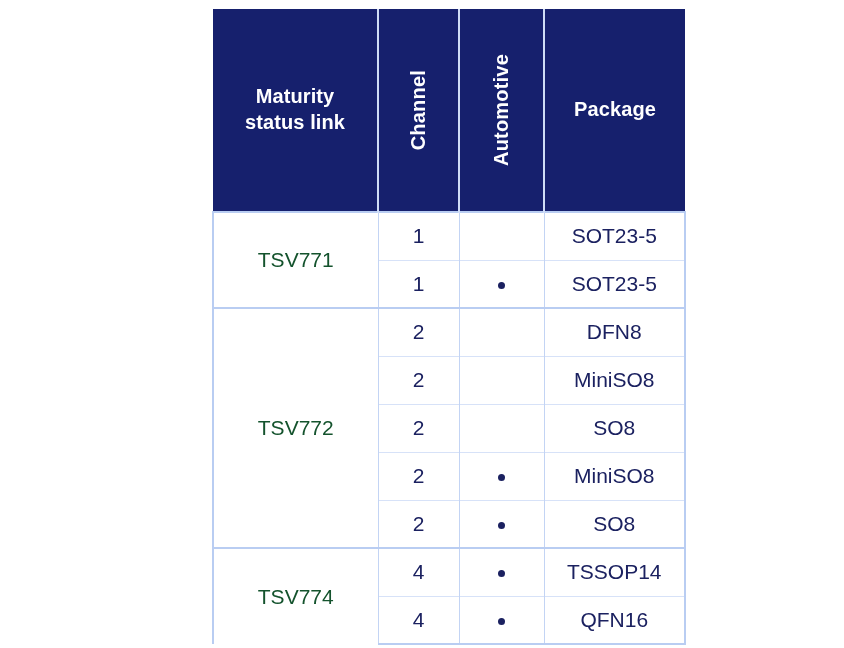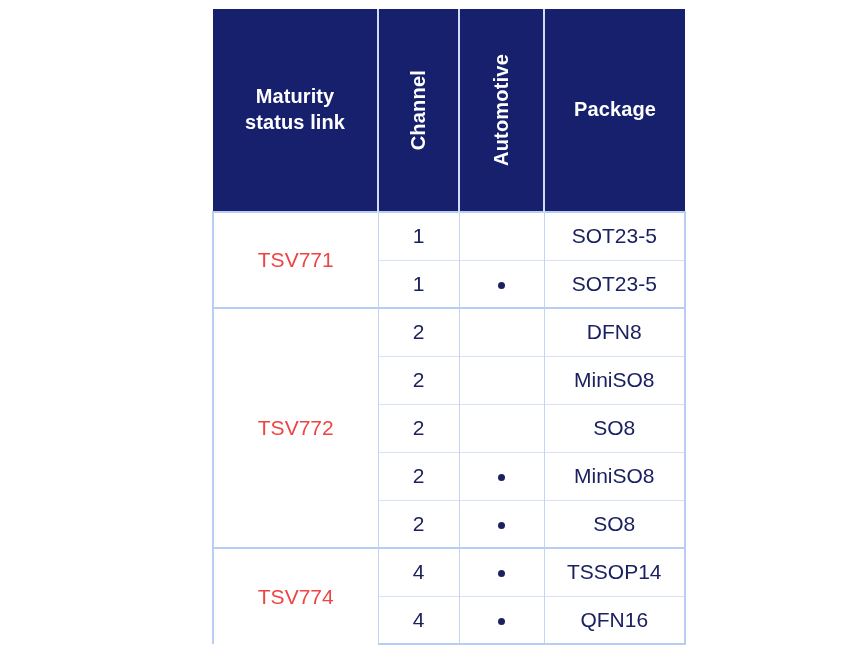--- a/index.html
+++ b/index.html
@@ -113,21 +113,21 @@
     border-left: 2px solid #b9cdf2;
     border-right: 1px solid #c3d4f4;
     border-top: none;
     border-bottom: none;
   }
 
   td.package-cell { border-right: 2px solid #b9cdf2; margin-top: 44px; }
 
   a.maturity-link,
   span.maturity-link {
-    color: #ef4444;
+    color: #14532d;
     font-size: 21px;
     text-decoration: none;
     cursor: pointer;
   }
 
   .auto-dot {
     display: inline-block;
     width: 7px;
     height: 7px;
     border-radius: 50%;

